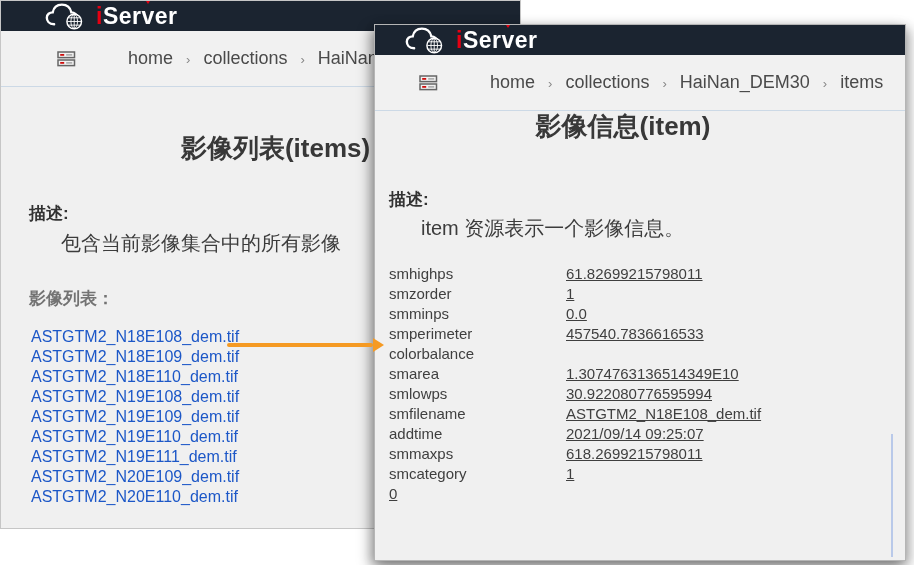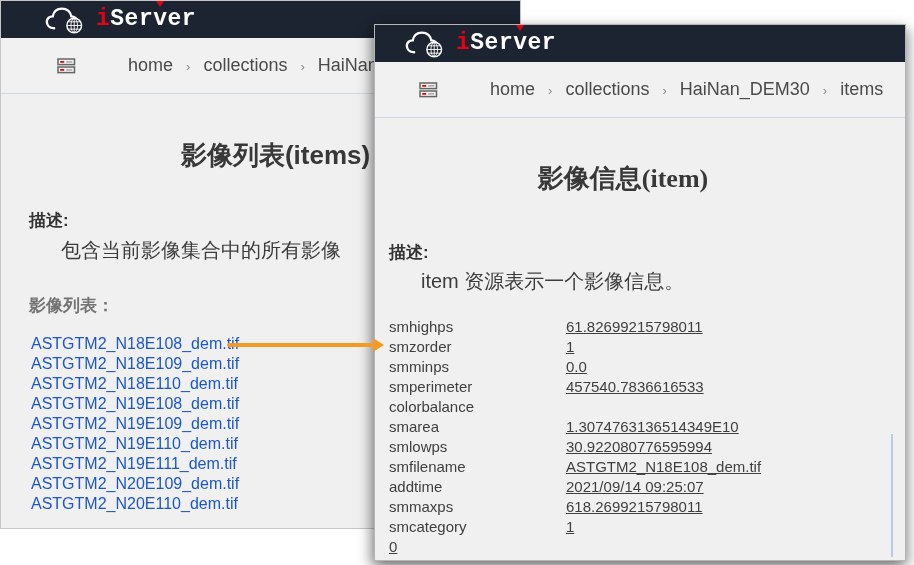--- a/index.html
+++ b/index.html
@@ -9,42 +9,42 @@
   }
   .window{
     position:absolute;background:#f0f0f0;border:1px solid #c6c6c6;
     box-sizing:border-box;overflow:hidden;
   }
   #back-window{left:0;top:0;width:521px;height:529px;z-index:1;}
   #front-window{
     left:374px;top:24px;width:532px;height:537px;z-index:2;border-color:#b5b5b5;
     box-shadow:-4px 5px 12px rgba(0,0,0,0.38), 4px 5px 12px rgba(0,0,0,0.28);
   }
-  .titlebar{height:37px;background:#1b2430;display:flex;align-items:center;font-family:Liberation Mono, monospace;}
+  .titlebar{height:30px;background:#1b2430;display:flex;align-items:center;}
   .titlebar.back{padding-left:44px;}
   .titlebar.front{padding-left:30px;}
   .logo{display:flex;align-items:center;}
   .logo-text{color:#ffffff;font-size:23px;font-weight:bold;letter-spacing:.5px;margin-left:9px;line-height:1;}
   .logo-i{color:#e60012;}
   .logo-v{position:relative;display:inline-block;}
   .vmark{position:absolute;left:50%;top:-7px;transform:translateX(-50%);
     width:0;height:0;border-left:4px solid transparent;border-right:4px solid transparent;
     border-top:6px solid #e60012;}
   .breadcrumb{height:55px;display:flex;align-items:center;border-bottom:1px solid #ccd9e6;background:#f1f1f1;}
   .breadcrumb.back{padding-left:56px;}
   .breadcrumb.front{padding-left:44px;}
   .bc-icon{margin-right:16px;flex:none;display:flex;}
   .crumbs{display:flex;align-items:flex-start;white-space:nowrap;margin-left:36px;}
   .crumb{display:flex;align-items:center;}
   .crumb-link{color:#4a4a4a;font-size:18px;text-decoration:none;cursor:pointer;}
   .sep{color:#888888;font-size:13px;margin:2px 13px 0 13px;}
   .crumb:last-child .sep{display:none;}
   .page-title{font-size:26px;font-weight:bold;color:#383838;text-align:center;line-height:30px;}
   #back-window .page-title{margin-top:46px;padding-left:30px;}
-  #front-window .page-title{margin-top:46px;padding-right:34px;font-family:Liberation Serif, serif;}
+  #front-window .page-title{padding-right:34px;}
   .sec-label{font-size:17px;font-weight:bold;color:#333333;line-height:22px;}
   #back-window .sec-label{margin:40px 0 0 28px;}
   #front-window .sec-label{margin:48px 0 0 14px;}
   .desc-text{font-size:20px;color:#3c3c3c;line-height:19px;}
   #back-window .desc-text{margin:9px 0 0 60px;}
   #front-window .desc-text{margin:8px 0 0 46px;}
   .list-label{font-size:17px;font-weight:bold;color:#737373;margin:36px 0 0 28px;line-height:20px;}
   .links{margin:18px 0 0 30px;}
   .tif-link{display:block;color:#1c57c7;font-size:16px;line-height:20px;text-decoration:none;cursor:pointer;}
   .fields{margin-top:26px;}

